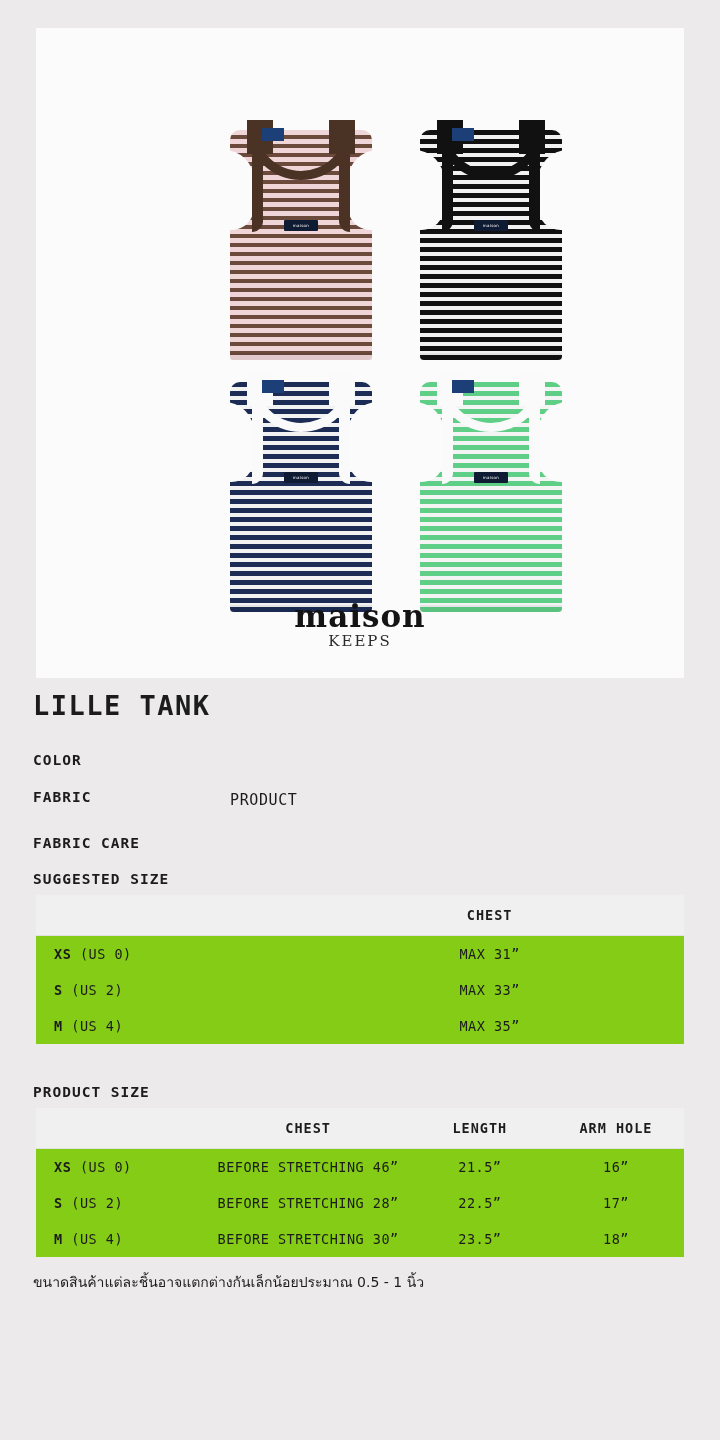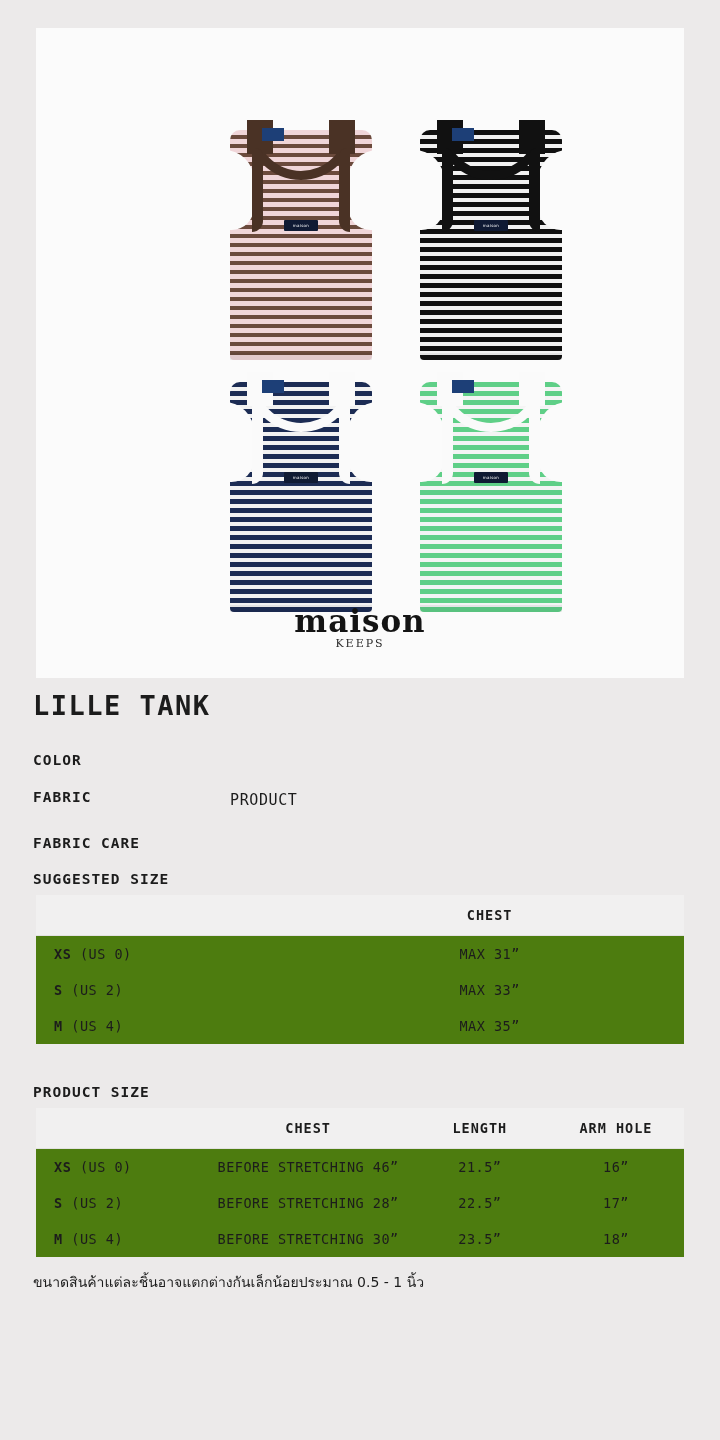--- a/index.html
+++ b/index.html
@@ -147,21 +147,21 @@
   }
   .maison-logo .word {
     font-family: "DejaVu Serif", serif;
     font-size: 31px;
     letter-spacing: 1px;
     color: #141414;
     font-weight: 700;
   }
   .maison-logo .sub {
     font-family: "DejaVu Serif", serif;
-    font-size: 11px;
+    font-size: 15px;
     letter-spacing: 2px;
     color: #2a2a2a;
     margin-top: -2px;
   }
 
   
   .content {
     position: absolute;
     left: 0;
     top: 690px;
@@ -199,21 +199,21 @@
   .section-head {
     margin: 0 0 8px 33px;
     font-size: 14.5px;
     font-weight: bold;
     letter-spacing: 1px;
   }
   .tbl {
     width: 648px;
     margin: 0 0 0 36px;
     border-collapse: collapse;
-    background: #4d7c0f;
+    background: #84cc16;
     font-size: 13.5px;
   }
   .tbl thead th {
     background: #f1f0f0;
     font-weight: bold;
     padding: 12px 0;
     letter-spacing: 1px;
     font-size: 13.5px;
     border-bottom: 1px solid #e2e1e1;
   }

